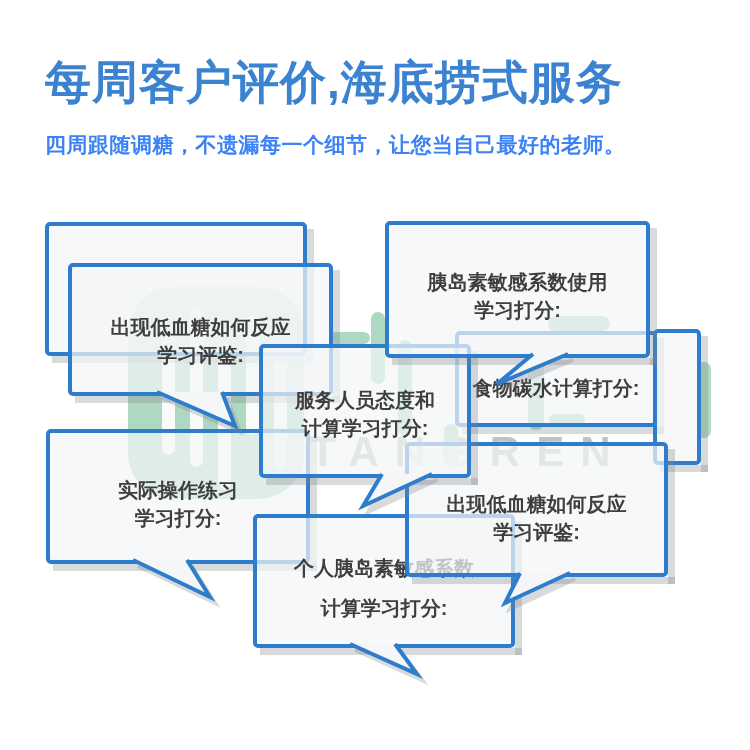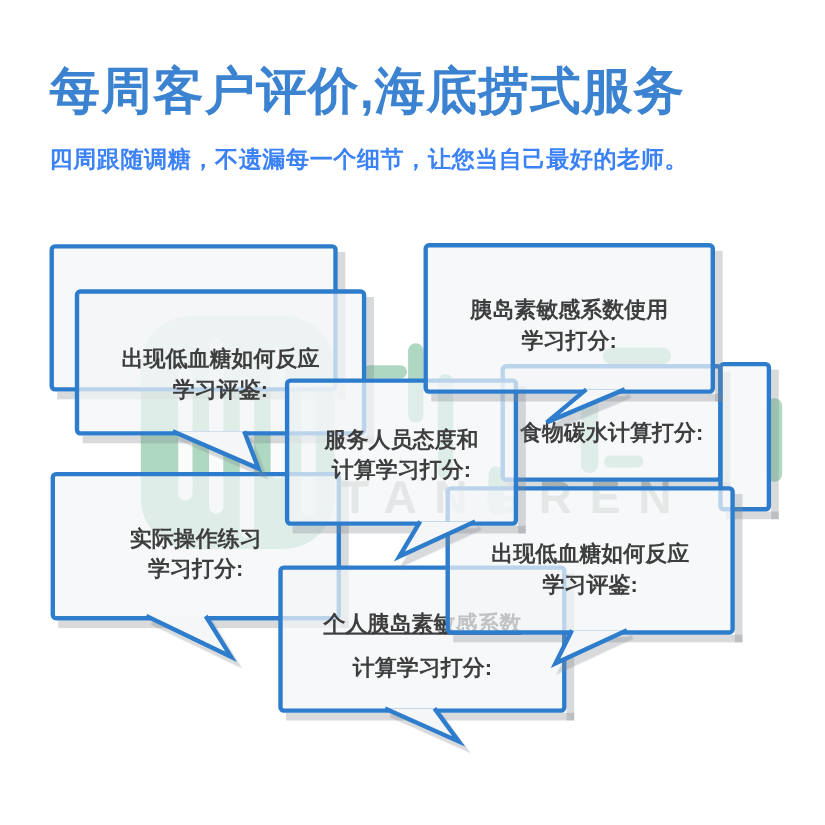--- a/index.html
+++ b/index.html
@@ -75,37 +75,37 @@
         <div class="sh shr" style="background: rgba(127, 133, 138, 0.3);"></div>
         <div class="sh shb" style="background: rgba(127, 133, 138, 0.3);"></div>
         <div class="body" style="border-color: rgb(46, 125, 205); background: rgba(243, 245, 246, 0.72); padding-top: 22px;">
           <div class="bline" style="color: rgb(62, 62, 62);">出现低血糖如何反应</div>
           <div class="bline" style="color: rgb(62, 62, 62);">学习评鉴:</div>
         </div>
         <svg class="tail" width="265" height="44" style="top: 129px; filter: drop-shadow(rgba(127, 133, 138, 0.3) 5px 6px 0px);">
           <path d="M 89 0 L 167 34 L 154 0" fill="#f4f6f7" stroke="#2e7dcd" stroke-width="4" stroke-linejoin="miter"></path>
         </svg>
       </div>
-      <div class="bubble" style="left: 455px; top: 331px; width: 202px; height: 107px; z-index: 3; border-radius: 29px;">
+      <div class="bubble" style="left: 455px; top: 331px; width: 202px; height: 96px; z-index: 3; border-radius: 29px;">
         <div class="sh shr" style="background: rgba(127, 133, 138, 0.3);"></div>
         <div class="sh shb" style="background: rgba(127, 133, 138, 0.3);"></div>
         <div class="body" style="border-color: rgb(46, 125, 205); background: rgba(243, 245, 246, 0.72); padding-top: 18px;">
           <div class="bline" style="color: rgb(62, 62, 62);">食物碳水计算打分:</div>
         </div>
       </div>
       <div class="bubble" style="left: 653px; top: 329px; width: 48px; height: 136px; z-index: 4;">
         <div class="sh shr" style="background: rgba(127, 133, 138, 0.3);"></div>
         <div class="sh shb" style="background: rgba(127, 133, 138, 0.3);"></div>
         <div class="body" style="border-color: rgb(46, 125, 205); background: rgba(243, 245, 246, 0.72); padding-top: 0px;"></div>
       </div>
       <div class="bubble" style="left: 253px; top: 514px; width: 262px; height: 134px; z-index: 4;">
         <div class="sh shr" style="background: rgba(127, 133, 138, 0.3);"></div>
         <div class="sh shb" style="background: rgba(127, 133, 138, 0.3);"></div>
         <div class="body" style="border-color: rgb(46, 125, 205); background: rgba(243, 245, 246, 0.72); padding-top: 14px;">
-          <div class="bline" style="color: rgb(62, 62, 62); text-decoration: underline;">个人胰岛素敏感系数</div>
+          <div class="bline" style="color: rgb(62, 62, 62);">个人胰岛素敏感系数</div>
           <div class="bline" style="color: rgb(62, 62, 62); margin-top: 12px;">计算学习打分:</div>
         </div>
         <svg class="tail" width="262" height="40" style="top: 130px; filter: drop-shadow(rgba(127, 133, 138, 0.3) 5px 6px 0px);">
           <path d="M 97 0 L 164 30 L 142 0" fill="#f4f6f7" stroke="#2e7dcd" stroke-width="4" stroke-linejoin="miter"></path>
         </svg>
       </div>
       <div class="bubble" style="left: 405px; top: 442px; width: 263px; height: 135px; z-index: 5;">
         <div class="sh shr" style="background: rgba(127, 133, 138, 0.3);"></div>
         <div class="sh shb" style="background: rgba(127, 133, 138, 0.3);"></div>
         <div class="body" style="border-color: rgb(46, 125, 205); background: rgba(243, 245, 246, 0.72); padding-top: 16px;">

